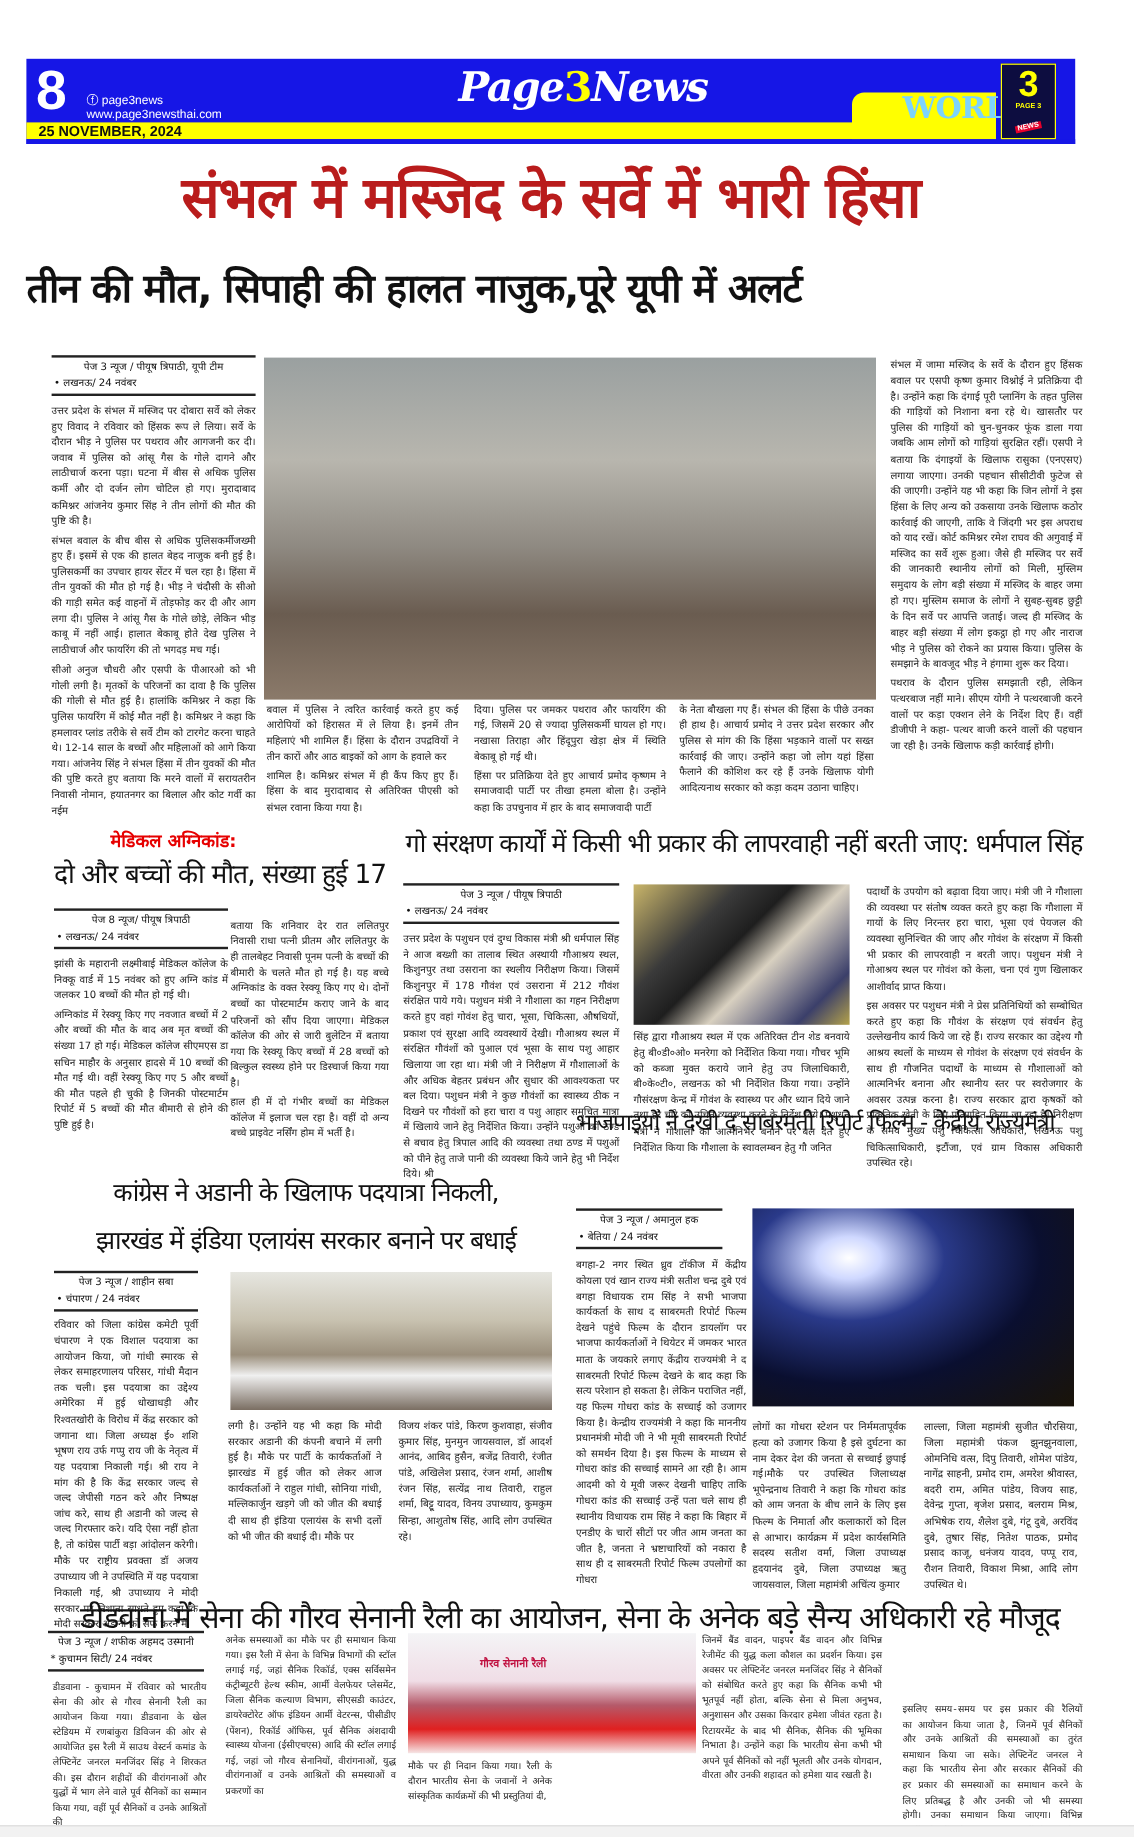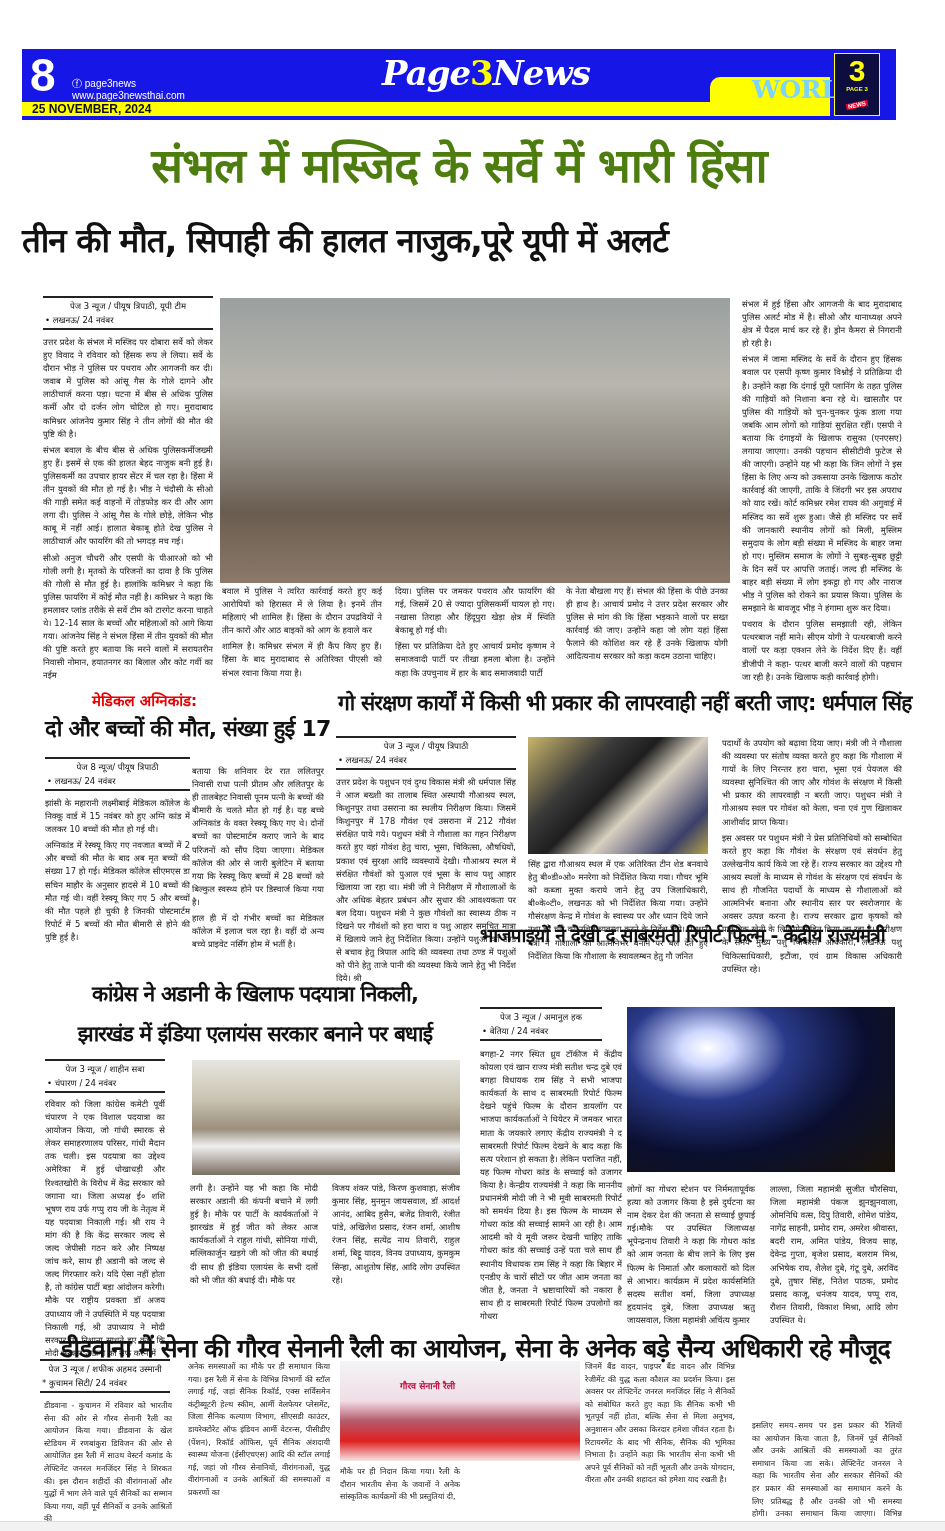--- a/index.html
+++ b/index.html
@@ -15,38 +15,38 @@
   .fb { position:absolute; left:50px; top:28px; font-family:"Liberation Sans", sans-serif; font-size:10px; color:#fff; }
   .web { position:absolute; left:50px; top:41px; font-family:"Liberation Sans", sans-serif; font-size:10px; color:#fff; }
   .date { position:absolute; left:10px; top:53px; font-family:"Liberation Sans", sans-serif; font-weight:bold; font-size:12px; color:#111; line-height:14px; }
   .logo { position:absolute; left:360px; top:4px; font-family:"DejaVu Serif", serif; font-size:34px; color:#fff; font-style:italic; font-weight:bold; letter-spacing:-1px; }
   .logo .three { color:#ffff00; font-style:normal; }
   .badge { position:absolute; left:812px; top:4px; width:46px; height:63px; background:#0d0d40; border:1px solid #ffff00; box-sizing:border-box; text-align:center; }
   .badge .b3 { color:#ffff00; font-family:"Liberation Sans", sans-serif; font-weight:bold; font-size:30px; line-height:30px; display:block; margin-top:2px; }
   .badge .bp { color:#ffff00; font-size:6px; display:block; font-family:"Liberation Sans", sans-serif; font-weight:bold; }
   .badge .bn { color:#fff; background:#e4002b; font-size:6px; display:inline-block; padding:0 2px; margin-top:2px; transform:rotate(-12deg); font-family:"Liberation Sans", sans-serif; font-weight:bold; }
 
-  .hl-red { position:absolute; left:22px; top:136px; width:874px; text-align:center; font-family:"DejaVu Sans", sans-serif; font-weight:bold; font-size:47px; color:#4d7c0f; letter-spacing:-1px; line-height:60px; }
+  .hl-red { position:absolute; left:22px; top:136px; width:874px; text-align:center; font-family:"DejaVu Sans", sans-serif; font-weight:bold; font-size:47px; color:#b91c1c; letter-spacing:-1px; line-height:60px; }
   .hl-black { position:absolute; left:22px; top:218px; width:874px; text-align:left; font-family:"DejaVu Sans", sans-serif; font-weight:bold; font-size:33px; color:#111; letter-spacing:-1px; line-height:46px; }
 
   .byline { position:absolute; border-top:2px solid #222; border-bottom:2px solid #222; font-size:8.5px; line-height:14px; padding:1px 0; }
   .byline .b1 { display:block; text-align:center; }
   .byline .b2 { display:block; padding-left:2px; }
   .body-text { position:absolute; font-size:8.4px; line-height:13.1px; text-align:justify; color:#222; }
   .body-text p { margin:0 0 3px 0; }
 
   .photo { position:absolute; overflow:hidden; }
   .photo-riot { background:linear-gradient(180deg,#9aa0a0 0%,#b8b6ae 30%,#8f8a82 55%,#6a5c50 75%,#8b7a6a 100%); }
   .photo-cow { background:linear-gradient(135deg,#c9b56a 0%,#3a3a3a 30%,#1e1e1e 45%,#d8d0c0 60%,#3b3f6a 85%,#b4a24a 100%); }
   .photo-march { background:linear-gradient(180deg,#e6e6e0 0%,#c8c2b0 35%,#9b8f7c 60%,#f0f0f0 75%,#7a6e62 100%); }
   .photo-theatre { background:radial-gradient(ellipse at 30% 25%,#ffffff 0%,#cfd8ff 10%,#2a3a8a 30%,#0a0f30 60%,#1a1408 100%); }
   .photo-rally { background:linear-gradient(180deg,#f4f4f6 0%,#f0dde6 40%,#b55a6a 60%,#e02020 80%,#f6e6e6 100%); }
 
   .sub-red { position:absolute; font-weight:bold; color:#e60000; font-size:15px; }
-  .hl2 { position:absolute; font-weight:bold; color:#111; letter-spacing:-0.8px; }
+  .hl2 { position:absolute; font-weight:normal; color:#111; letter-spacing:-0.8px; }
   .bottom-line { position:absolute; left:0; top:1521px; width:945px; height:10px; background:#f2f2f2; border-top:1px solid #ddd; }
 </style>
 </head>
 <body>
 
 <div class="mast">
   <div class="world-tab"></div>
   <div class="mast-yellow"></div>
   <div class="mast-bottom"></div>
   <div class="pg-num">8</div>
@@ -82,21 +82,20 @@
   <p>शामिल है। कमिश्नर संभल में ही कैंप किए हुए हैं। हिंसा के बाद मुरादाबाद से अतिरिक्त पीएसी को संभल रवाना किया गया है।</p>
 </div>
 <div class="body-text" style="left:395px;top:585px;width:160px;">
   <p>दिया। पुलिस पर जमकर पथराव और फायरिंग की गई, जिसमें 20 से ज्यादा पुलिसकर्मी घायल हो गए। नखासा तिराहा और हिंदूपुरा खेड़ा क्षेत्र में स्थिति बेकाबू हो गई थी।</p>
   <p>हिंसा पर प्रतिक्रिया देते हुए आचार्य प्रमोद कृष्णम ने समाजवादी पार्टी पर तीखा हमला बोला है। उन्होंने कहा कि उपचुनाव में हार के बाद समाजवादी पार्टी</p>
 </div>
 <div class="body-text" style="left:566px;top:585px;width:162px;">
   <p>के नेता बौखला गए हैं। संभल की हिंसा के पीछे उनका ही हाथ है। आचार्य प्रमोद ने उत्तर प्रदेश सरकार और पुलिस से मांग की कि हिंसा भड़काने वालों पर सख्त कार्रवाई की जाए। उन्होंने कहा जो लोग यहां हिंसा फैलाने की कोशिश कर रहे हैं उनके खिलाफ योगी आदित्यनाथ सरकार को कड़ा कदम उठाना चाहिए।</p>
 </div>
 <div class="body-text" style="left:742px;top:298px;width:160px;">
-  <p>संभल में हुई हिंसा और आगजनी के बाद मुरादाबाद पुलिस अलर्ट मोड में है। सीओ और थानाध्यक्ष अपने क्षेत्र में पैदल मार्च कर रहे हैं। ड्रोन कैमरा से निगरानी हो रही है।</p>
   <p>संभल में जामा मस्जिद के सर्वे के दौरान हुए हिंसक बवाल पर एसपी कृष्ण कुमार विश्नोई ने प्रतिक्रिया दी है। उन्होंने कहा कि दंगाई पूरी प्लानिंग के तहत पुलिस की गाड़ियों को निशाना बना रहे थे। खासतौर पर पुलिस की गाड़ियों को चुन-चुनकर फूंक डाला गया जबकि आम लोगों को गाड़ियां सुरक्षित रहीं। एसपी ने बताया कि दंगाइयों के खिलाफ रासुका (एनएसए) लगाया जाएगा। उनकी पहचान सीसीटीवी फुटेज से की जाएगी। उन्होंने यह भी कहा कि जिन लोगों ने इस हिंसा के लिए अन्य को उकसाया उनके खिलाफ कठोर कार्रवाई की जाएगी, ताकि वे जिंदगी भर इस अपराध को याद रखें। कोर्ट कमिश्नर रमेश राघव की अगुवाई में मस्जिद का सर्वे शुरू हुआ। जैसे ही मस्जिद पर सर्वे की जानकारी स्थानीय लोगों को मिली, मुस्लिम समुदाय के लोग बड़ी संख्या में मस्जिद के बाहर जमा हो गए। मुस्लिम समाज के लोगों ने सुबह-सुबह छुट्टी के दिन सर्वे पर आपत्ति जताई। जल्द ही मस्जिद के बाहर बड़ी संख्या में लोग इकट्ठा हो गए और नाराज भीड़ ने पुलिस को रोकने का प्रयास किया। पुलिस के समझाने के बावजूद भीड़ ने हंगामा शुरू कर दिया।</p>
   <p>पथराव के दौरान पुलिस समझाती रही, लेकिन पत्थरबाज नहीं माने। सीएम योगी ने पत्थरबाजी करने वालों पर कड़ा एक्शन लेने के निर्देश दिए हैं। वहीं डीजीपी ने कहा- पत्थर बाजी करने वालों की पहचान जा रही है। उनके खिलाफ कड़ी कार्रवाई होगी।</p>
 </div>
 
 <div class="sub-red" style="left:92px;top:690px;">मेडिकल अग्निकांड:</div>
 <div class="hl2" style="left:45px;top:712px;font-size:22px;">दो और बच्चों की मौत, संख्या हुई 17</div>
 <div class="byline" style="left:45px;top:757px;width:145px;">
   <span class="b1">पेज 8 न्यूज/ पीयूष त्रिपाठी</span>
   <span class="b2">• लखनऊ/ 24 नवंबर</span>
 </div>

